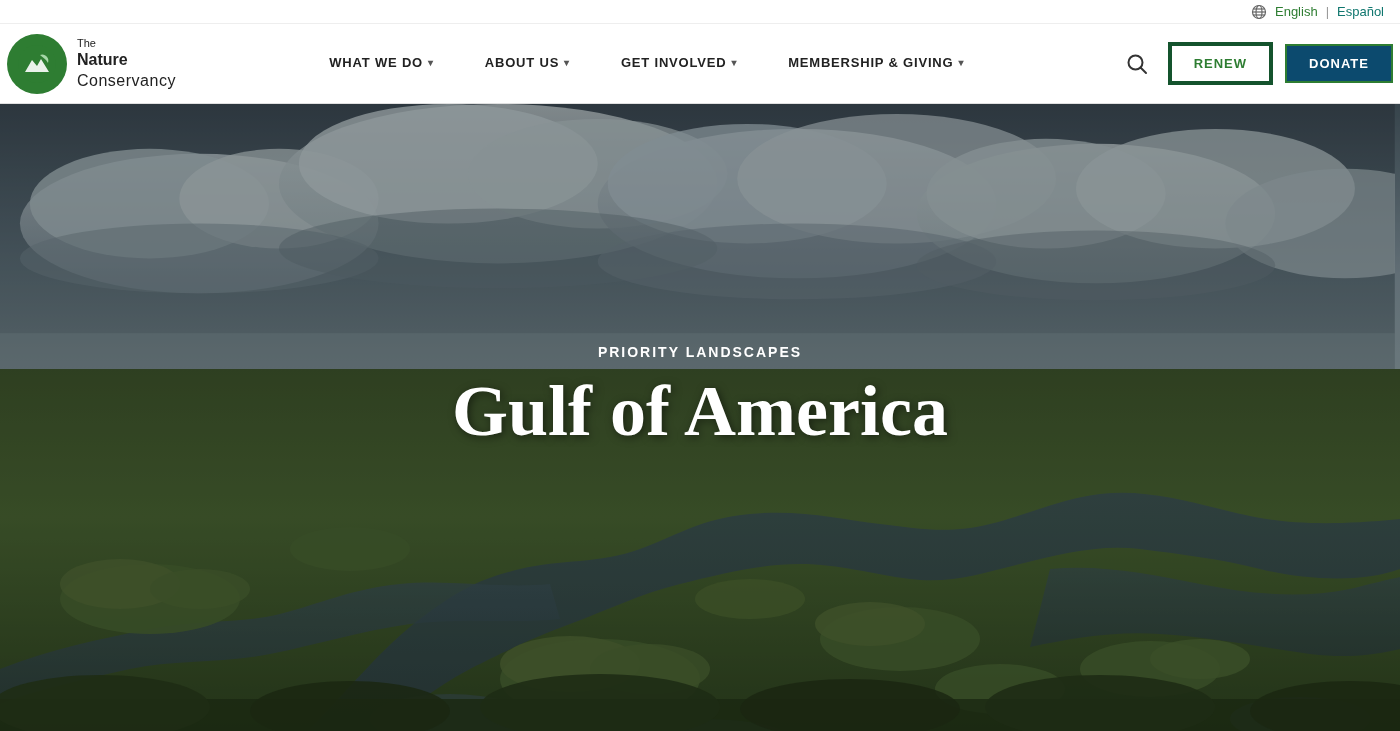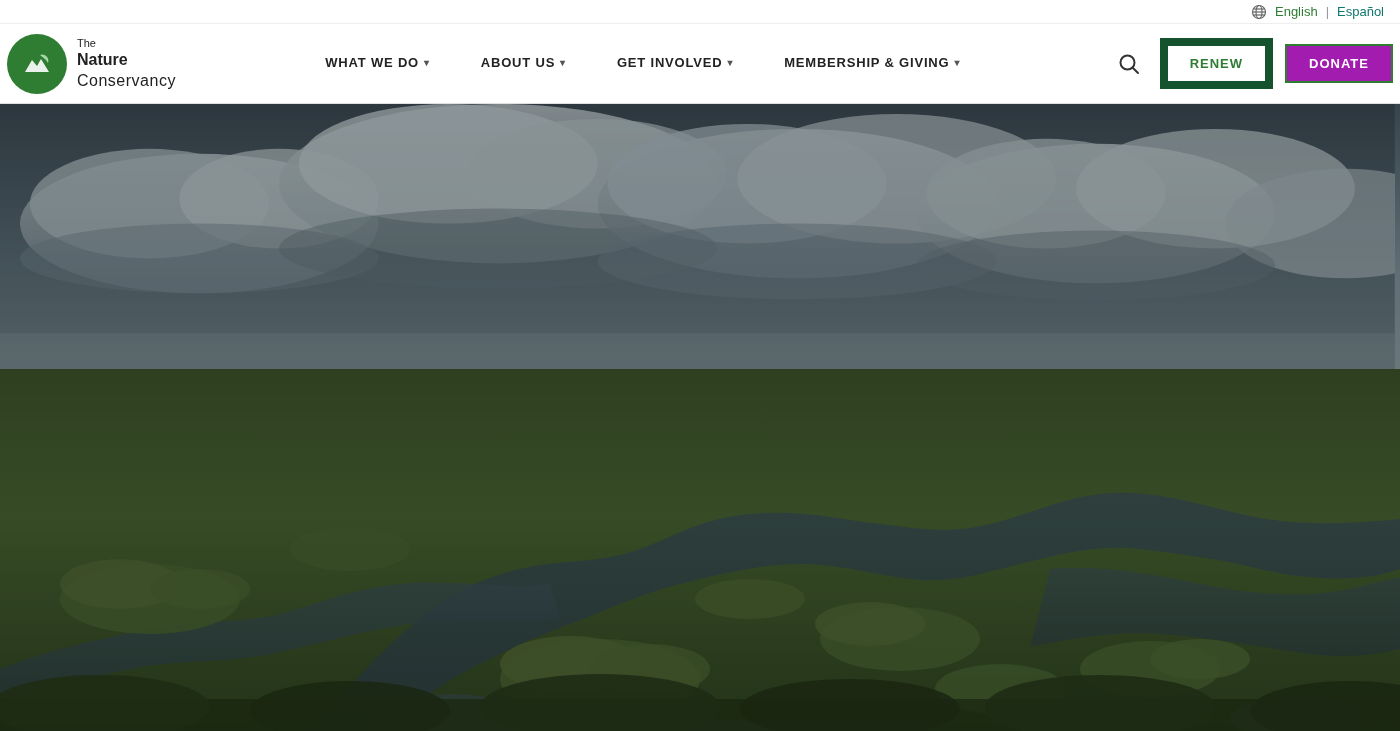--- a/index.html
+++ b/index.html
@@ -148,33 +148,33 @@
       background: none;
       border: none;
       cursor: pointer;
       padding: 8px;
       display: flex;
       align-items: center;
       justify-content: center;
     }
 
     .renew-btn {
-      border: 8px solid #14532d;
+      border: 4px solid #14532d;
       background: #fff;
       color: #2e7d32;
       font-size: 13px;
       font-weight: 700;
       letter-spacing: 1px;
       padding: 10px 22px;
       cursor: pointer;
       text-transform: uppercase;
     }
 
     .donate-btn {
-      background: #a21caf;
+      background: #0c4a6e;
       border: 2px solid #2e7d32;
       color: #fff;
       font-size: 13px;
       font-weight: 700;
       letter-spacing: 1px;
       padding: 10px 22px;
       cursor: pointer;
       text-transform: uppercase;
     }
 
@@ -415,13 +415,17 @@
       <ellipse cx="350" cy="342" rx="100" ry="30" fill="#1e2d10" opacity="0.85"></ellipse>
       <ellipse cx="600" cy="338" rx="120" ry="33" fill="#243415" opacity="0.9"></ellipse>
       <ellipse cx="850" cy="340" rx="110" ry="30" fill="#1e2c10" opacity="0.85"></ellipse>
       <ellipse cx="1100" cy="338" rx="115" ry="32" fill="#243415" opacity="0.9"></ellipse>
       <ellipse cx="1350" cy="342" rx="100" ry="30" fill="#1e2d10" opacity="0.85"></ellipse>
     </svg>
   </div>
 
   <div class="hero-overlay"></div>
 
+  <div class="hero-content">
+    <p class="hero-eyebrow">PRIORITY LANDSCAPES</p>
+    <h1 class="hero-title">Gulf of America</h1>
+  </div>
 </section>
 
 </body></html>

